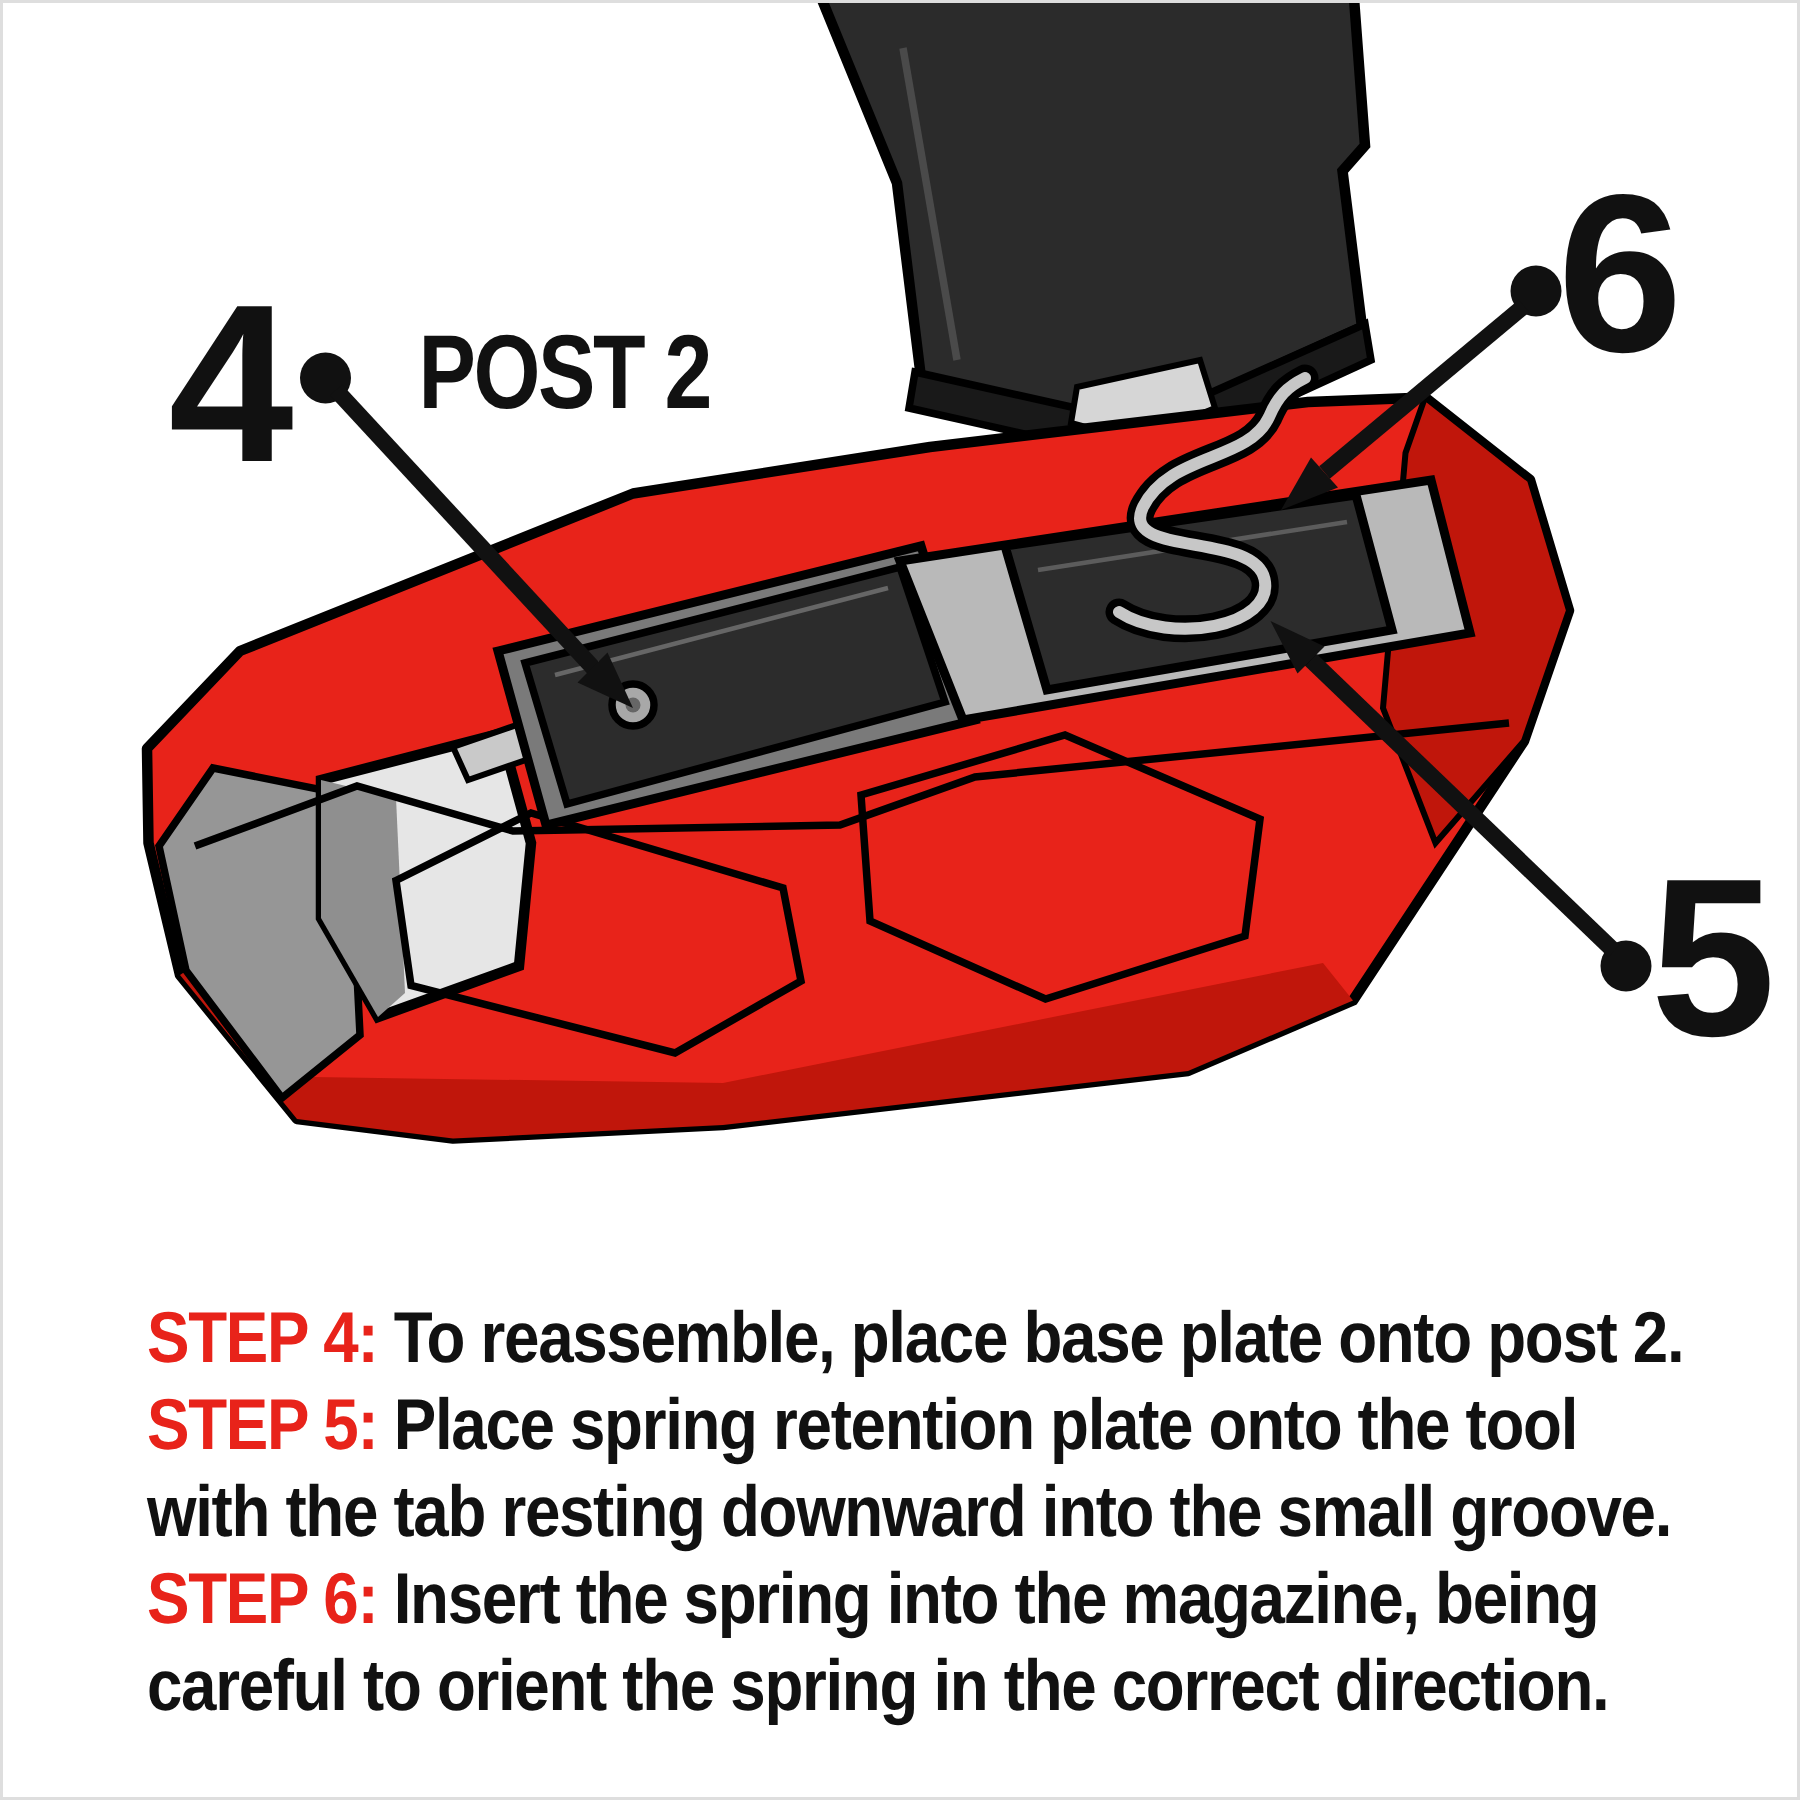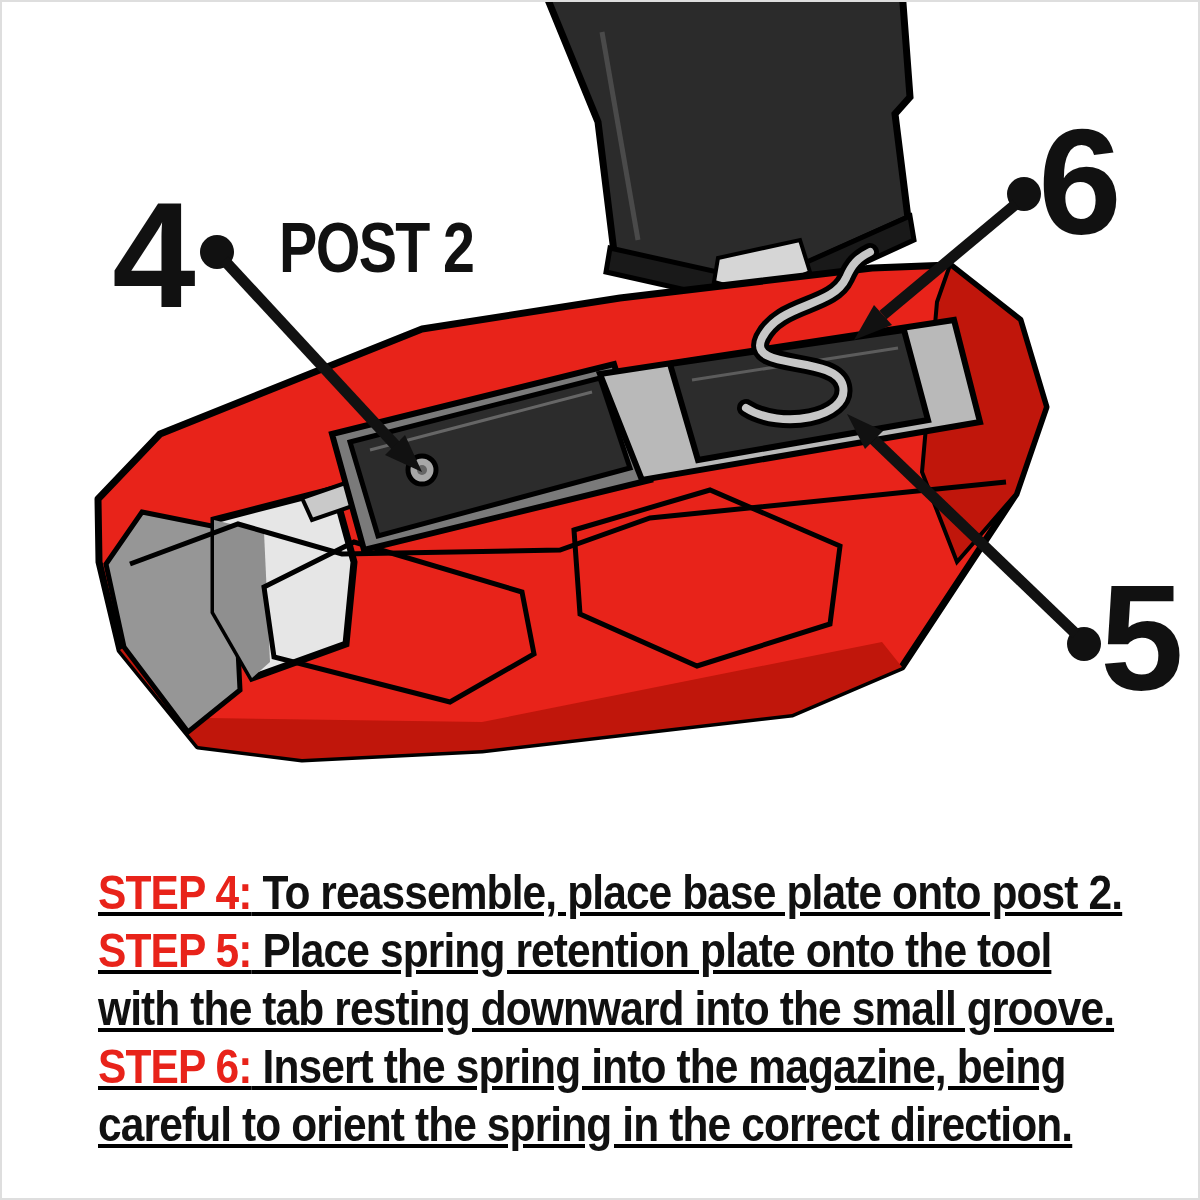--- a/index.html
+++ b/index.html
@@ -33,21 +33,21 @@
   .f-silver{fill:var(--silver);}
   .s-black{stroke:#000;}
   .callout-num{
     font-family:"Liberation Sans","DejaVu Sans",sans-serif;
     font-weight:700;font-size:150px;fill:#111;
   }
   .callout-label{
     font-family:"Liberation Sans","DejaVu Sans",sans-serif;
     font-weight:700;font-size:70px;fill:#111;letter-spacing:-2px;
   }
-  .instructions-wrap{padding:14px 0 0 96px;text-decoration:underline;}
+  .instructions-wrap{padding:14px 0 0 96px;}
   .instructions{
     width:1160px;
     transform:scaleX(0.885);
     transform-origin:0 0;
     font-weight:700;
     font-size:48px;
     line-height:58px;
     letter-spacing:-1px;
     color:var(--ink);
   }

